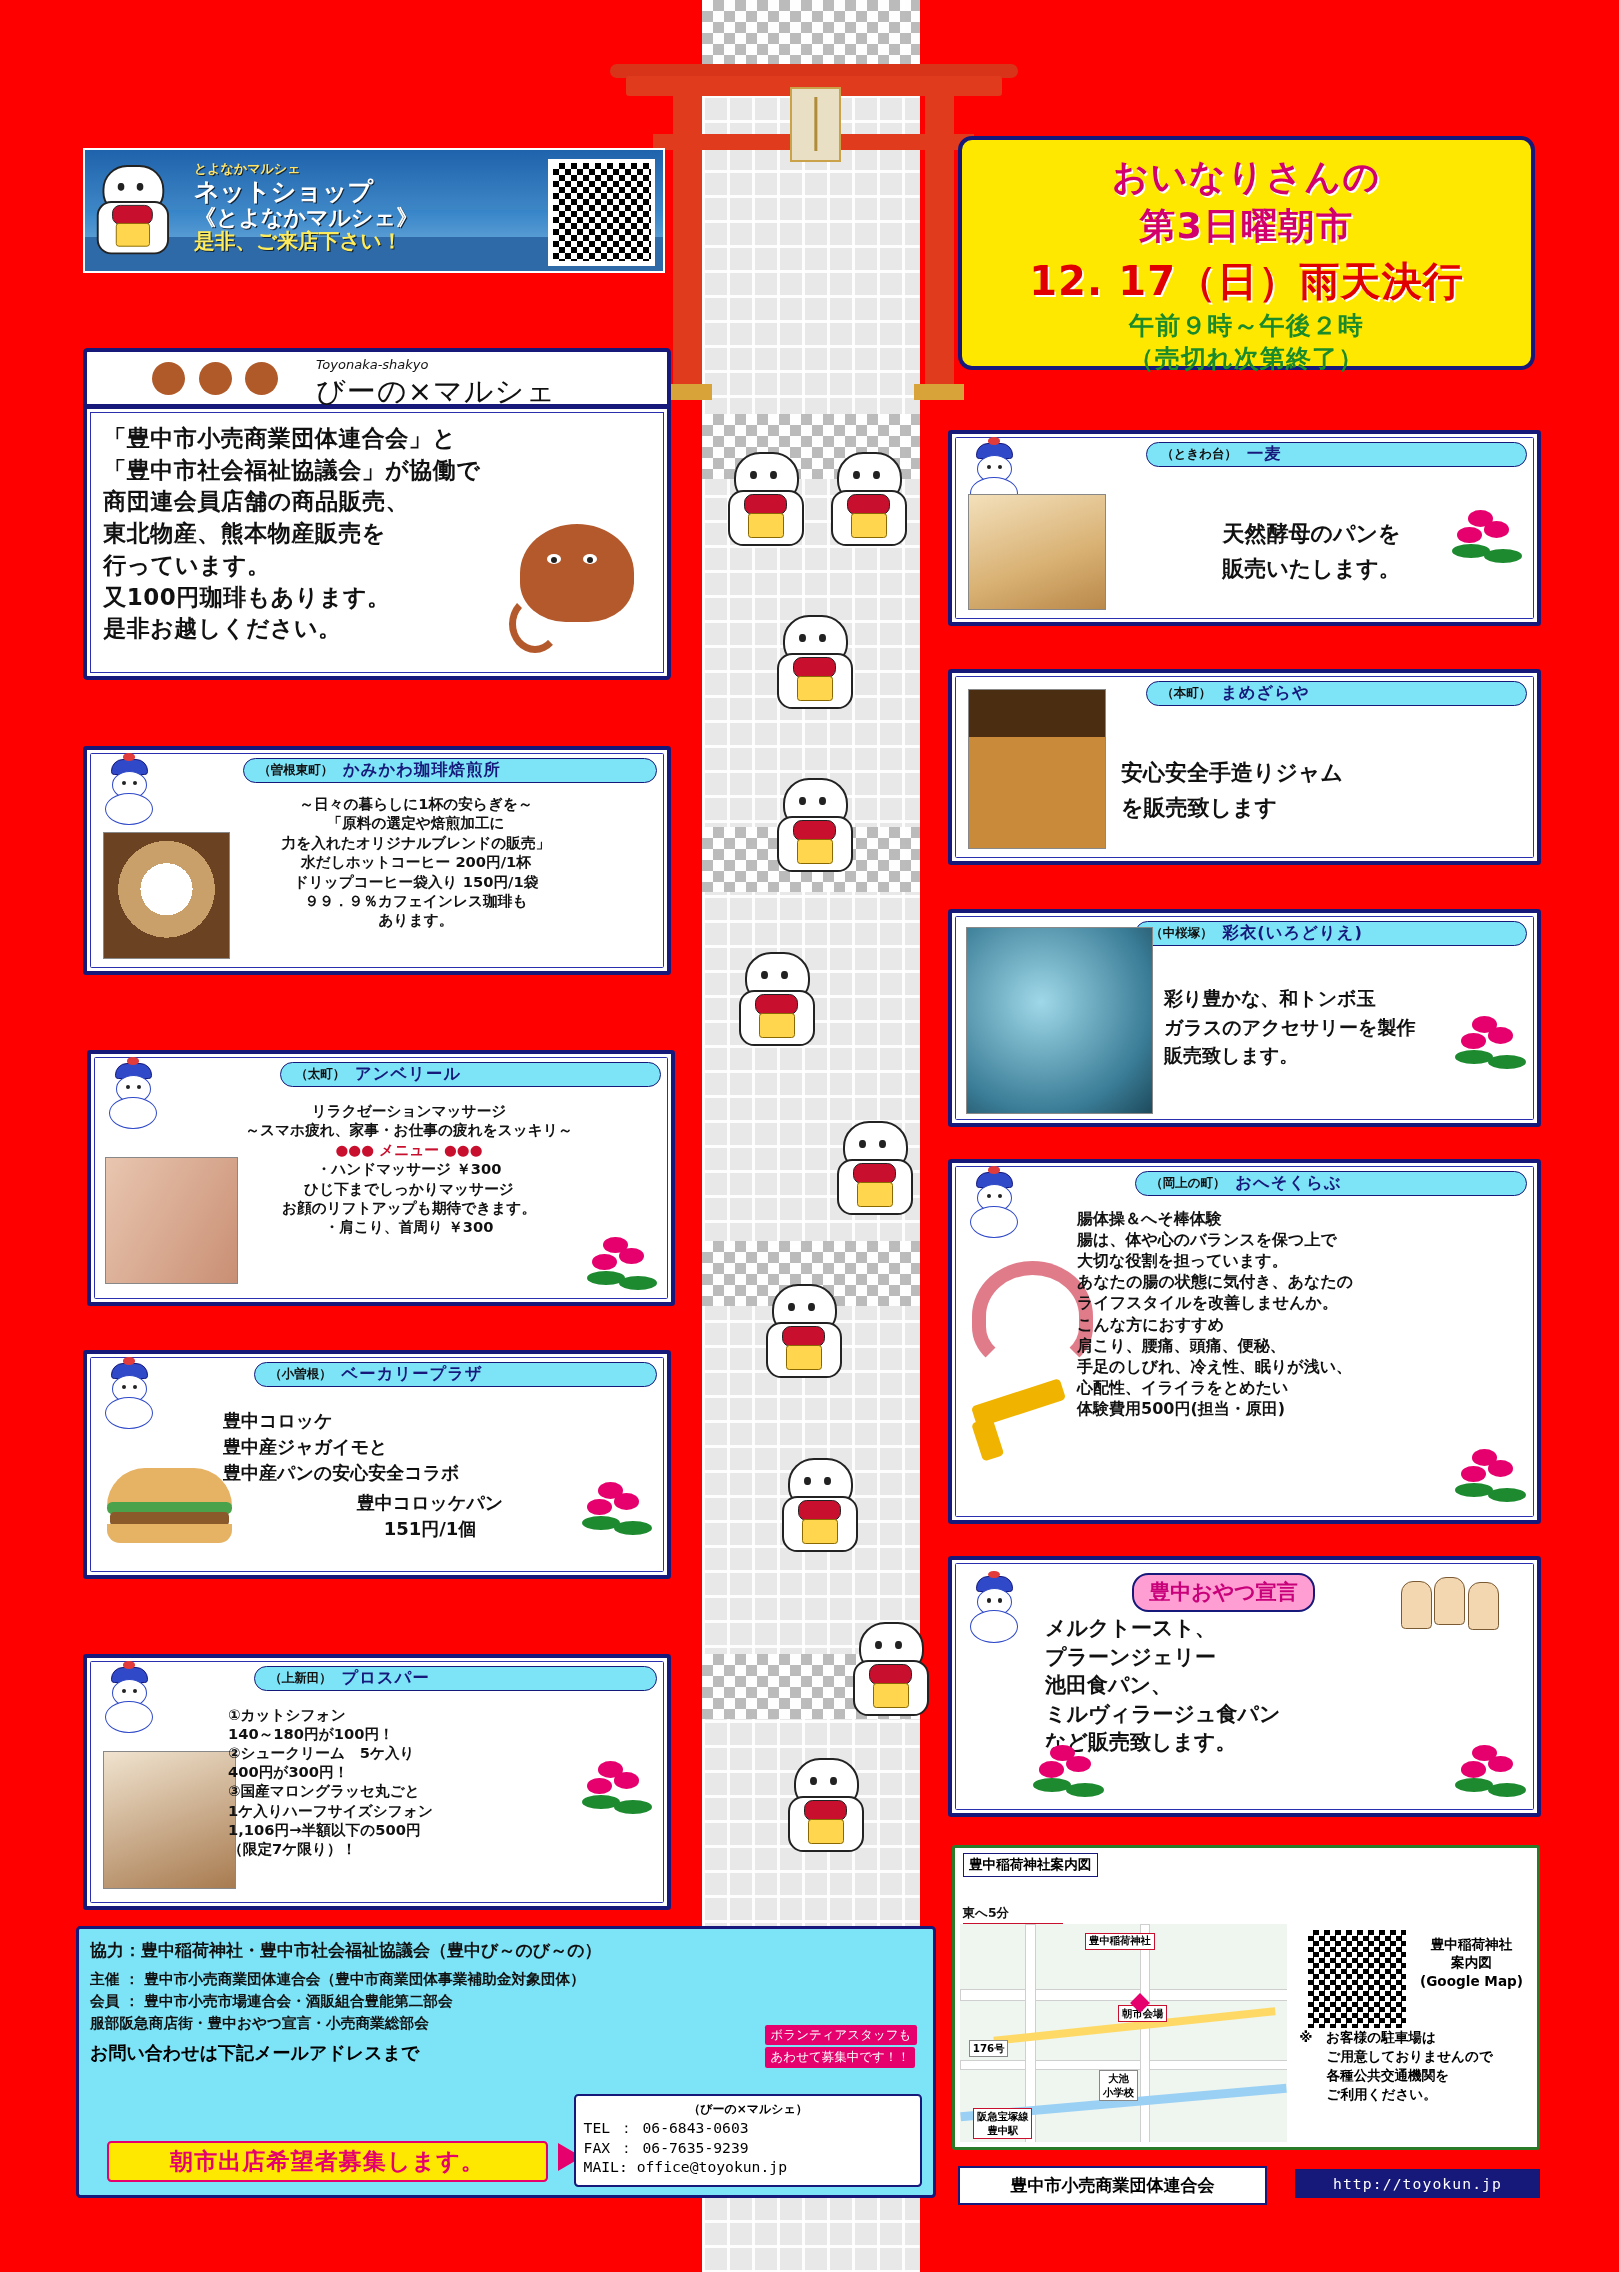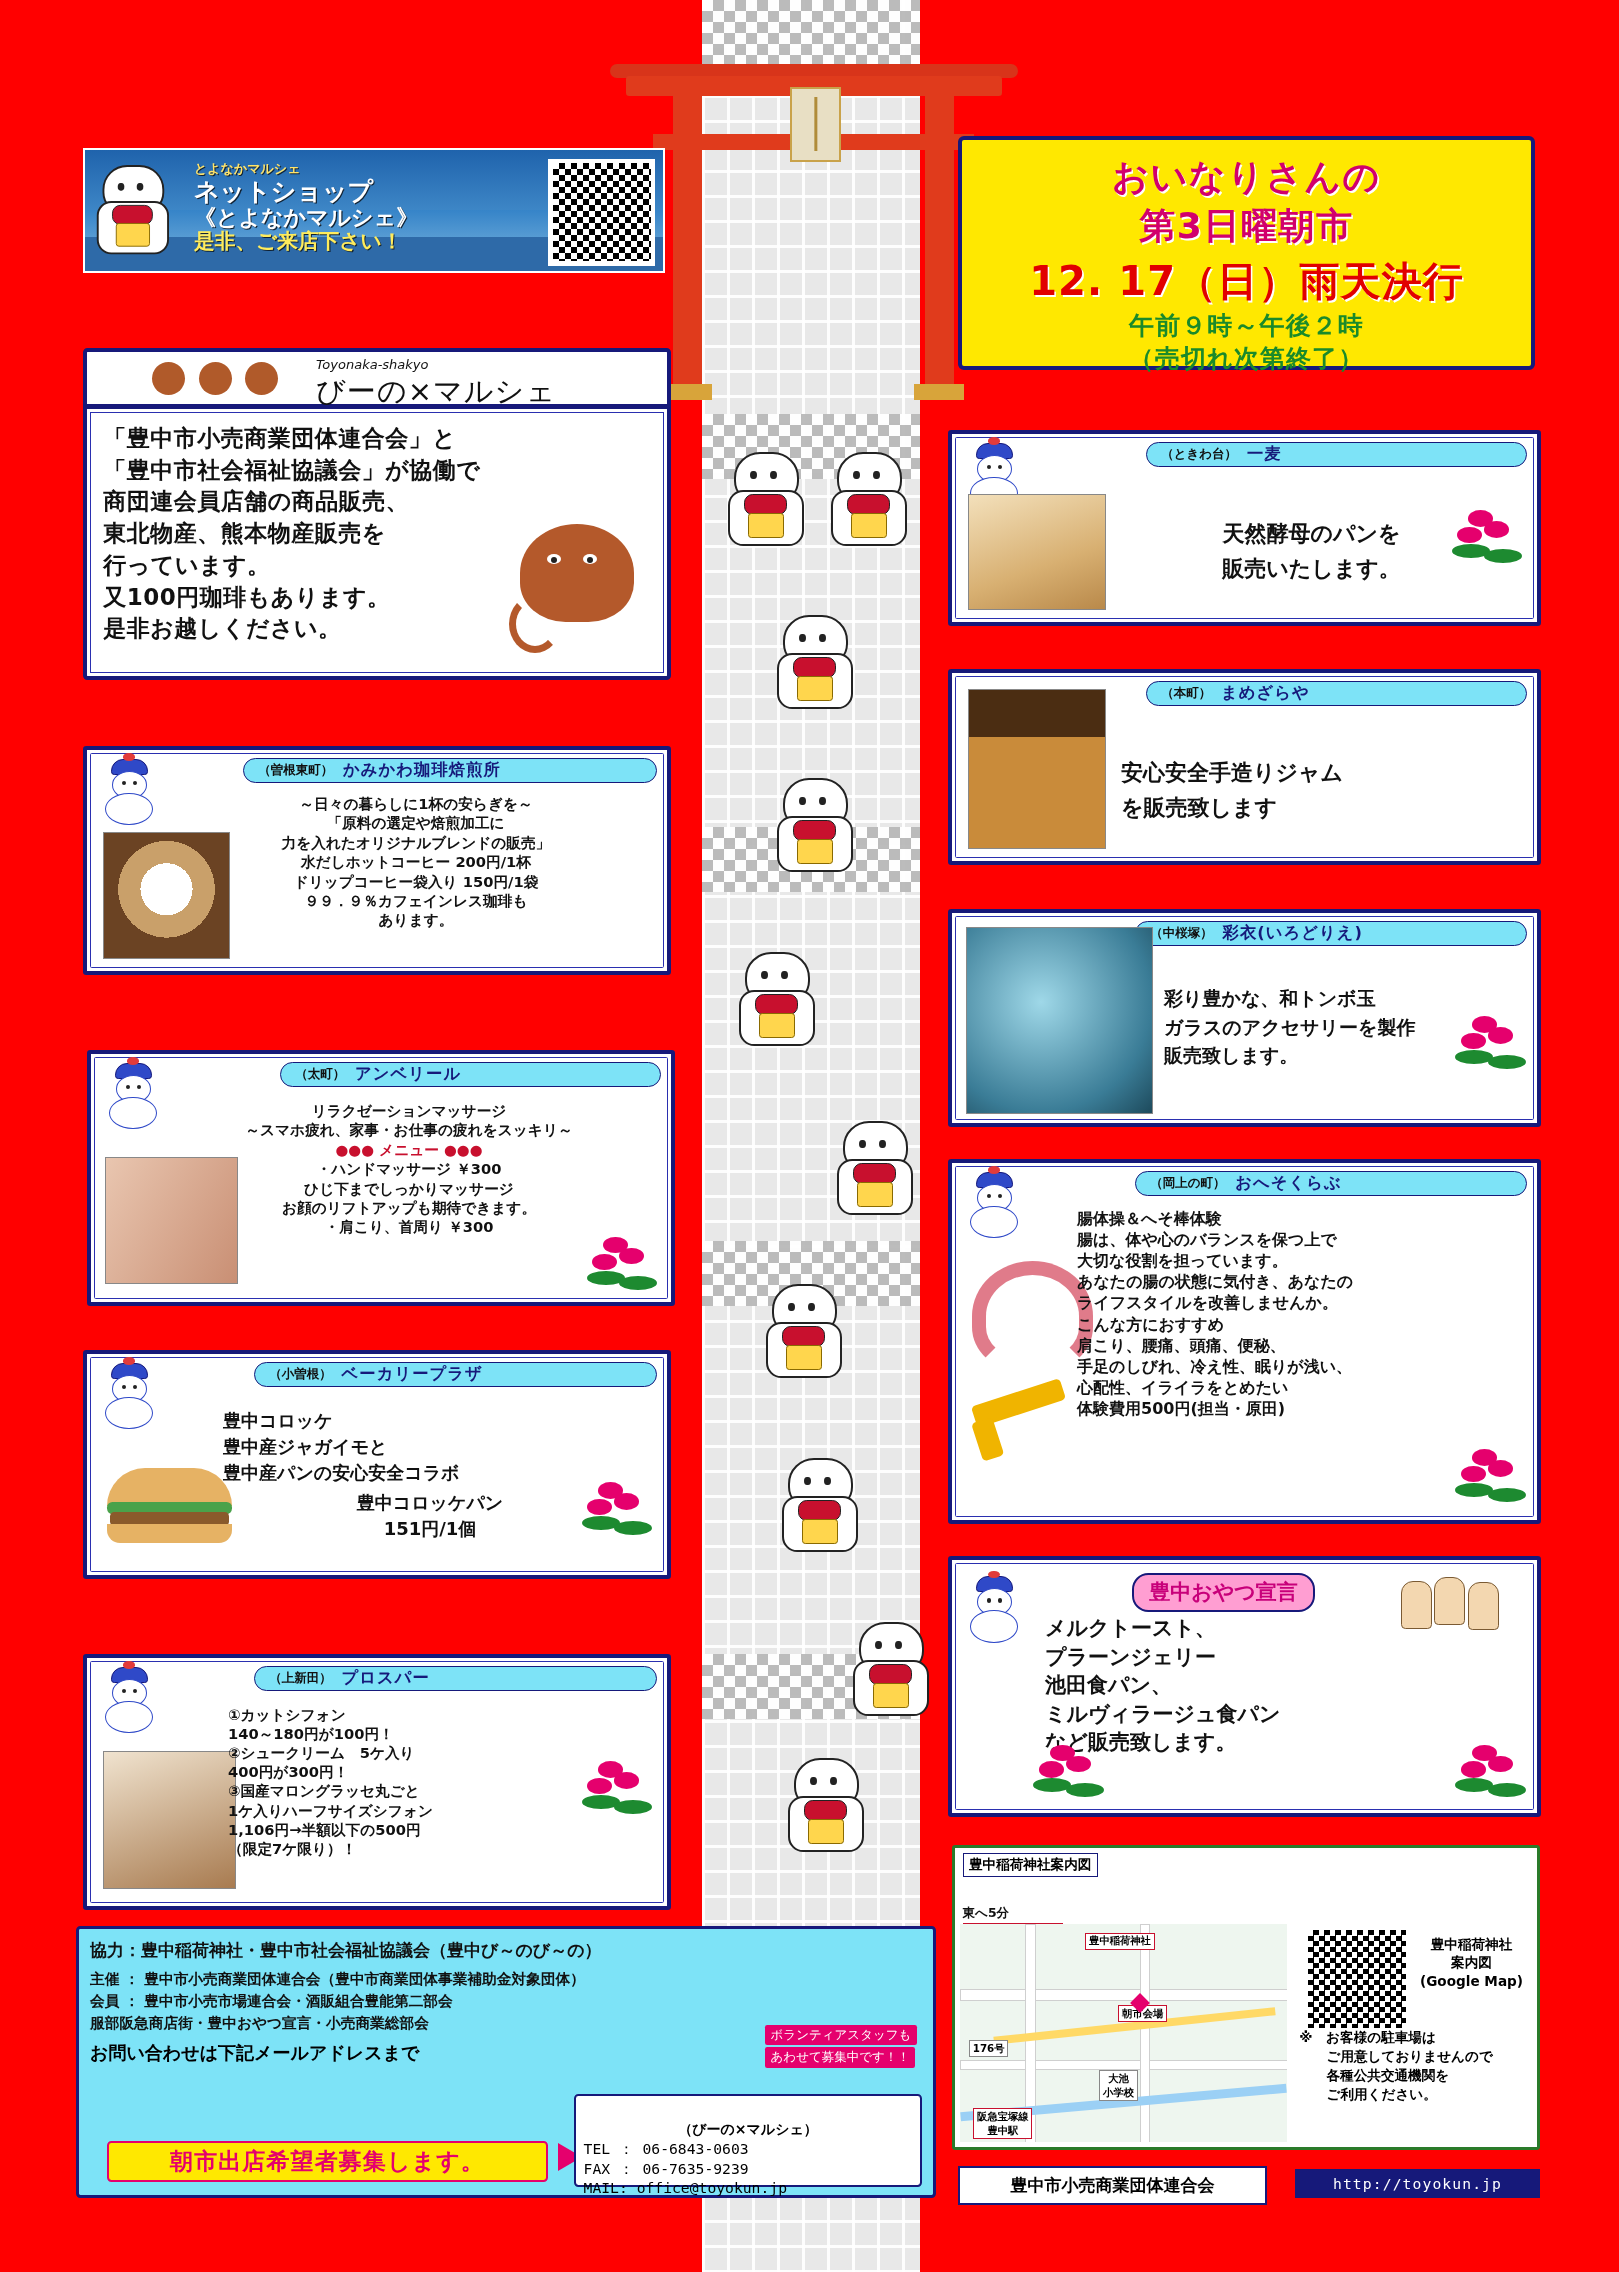--- a/index.html
+++ b/index.html
@@ -70,21 +70,21 @@
   }
   .maneki .head{position:absolute;left:9.8px;top:0;width:61px;height:47px;background:#fff;border:2.2px solid #222;border-radius:26px 26px 22px 22px;}
   .maneki .body{position:absolute;left:4.4px;top:38px;width:72px;height:52px;background:#fff;border:2.2px solid #222;border-radius:15.2px;}
   .maneki .bib{position:absolute;left:19.6px;top:42px;width:41px;height:18.5px;background:#c8102e;border:1.6px solid #222;border-radius:8.7px;}
   .maneki .coin{position:absolute;left:24px;top:61px;width:34px;height:23px;background:#ffd64d;border:1.6px solid #8a6a00;border-radius:3.3px;}
   .maneki .eye{position:absolute;width:6.5px;height:8.7px;background:#222;border-radius:50%;top:18.5px;}
   .maneki .eyeL{left:26px;} .maneki .eyeR{left:46px;}
 
   
   #title-box{position:absolute;left:958px;top:136px;width:577px;height:234px;
-    background:#ffe800;border:4.4px solid #16197a;border-radius:6px;z-index:6;text-align:center;box-sizing:border-box;}
+    background:#ffe800;border:4.4px solid #16197a;border-radius:14px;z-index:6;text-align:center;box-sizing:border-box;}
   #title-box .l1{margin-top:13px;font-size:36px;font-weight:bold;color:#d1006c;letter-spacing:1.6px;text-shadow:1.6px 1.6px 0 #fff;}
   #title-box .l2{font-size:36px;font-weight:bold;color:#d1006c;letter-spacing:1.6px;text-shadow:1.6px 1.6px 0 #fff;}
   #title-box .l3{margin-top:3.3px;font-size:40px;font-weight:bold;color:#e10000;letter-spacing:1.1px;text-shadow:1.6px 1.6px 0 #fff;}
   #title-box .l4{font-size:25px;font-weight:bold;color:#1a8a2a;letter-spacing:1.1px;}
   #title-box .l5{font-size:25px;font-weight:bold;color:#1a8a2a;letter-spacing:1.1px;}
 
   
   #beeno{position:absolute;left:83px;top:348px;width:588px;height:332px;z-index:6;}
   #beeno .hdr{position:absolute;left:0;top:0;width:100%;height:60px;background:#fff;border:4.4px solid #16197a;border-radius:4.4px 4.4px 0 0;box-sizing:border-box;}
   #beeno .hdr .rom{position:absolute;left:229px;top:5.4px;font-size:13px;font-style:italic;color:#111;}
@@ -117,21 +117,21 @@
 
   
   #footer{position:absolute;left:76px;top:1926px;width:860px;height:272px;background:#7de3f7;border:3.3px solid #16197a;border-radius:4.4px;z-index:6;box-sizing:border-box;padding:8.7px 11px;}
   #footer .l{font-size:17px;font-weight:bold;color:#111;line-height:1.5;}
   #footer .l.small{font-size:14.7px;}
   #footer .volunteer{display:inline-block;background:#e5006d;color:#fff;font-size:12.5px;padding:1.6px 5.4px;border-radius:2.2px;}
   #footer .ask{margin-top:7.6px;font-size:18px;font-weight:bold;}
   #cta{position:absolute;left:28px;bottom:13px;width:441px;height:41px;background:#ffe800;border:2.2px solid #e5006d;border-radius:4.4px;
       display:flex;align-items:center;justify-content:center;font-size:23px;font-weight:bold;color:#e5006d;letter-spacing:1.1px;box-sizing:border-box;}
   #contact{position:absolute;right:11px;bottom:7.6px;width:348px;height:93px;background:#fff;border:2.2px solid #16197a;border-radius:4.4px;box-sizing:border-box;padding:4.4px 7.6px;}
-  #contact .t{text-align:center;font-size:14px;font-weight:bold;margin-top:20px;}
+  #contact .t{text-align:center;font-size:12px;font-weight:bold;}
   #contact .r{font-size:14.7px;font-family:"DejaVu Sans Mono", monospace;line-height:1.35;}
   #arrow{position:absolute;left:479px;bottom:24px;width:0;height:0;border-top:14px solid transparent;border-bottom:14px solid transparent;border-left:24px solid #e5006d;}
 
   
   #mapbox{position:absolute;left:952px;top:1845px;width:588px;height:305px;background:#fff;border:3.3px solid #2a7a2a;border-radius:3.3px;z-index:6;box-sizing:border-box;}
   #map-title{position:absolute;left:7.6px;top:5.4px;background:#fff;border:1.6px solid #16197a;font-size:13.6px;font-weight:bold;padding:1.6px 5.4px;}
   #map-sub{position:absolute;left:7.6px;top:34px;background:#fff;border:1.6px solid #c8102e;color:#c8102e;font-size:12.5px;font-weight:bold;padding:1.6px 5.4px;margin-top:41px;}
   #map-sub2{position:absolute;left:7.6px;top:57px;font-size:12.5px;font-weight:bold;color:#111;}
   #mapcanvas{position:absolute;left:5.4px;top:76px;width:327px;height:218px;background:#eef6ef;overflow:hidden;}
   #mapcanvas .road{position:absolute;background:#fff;border:1.1px solid #cfcfcf;}

